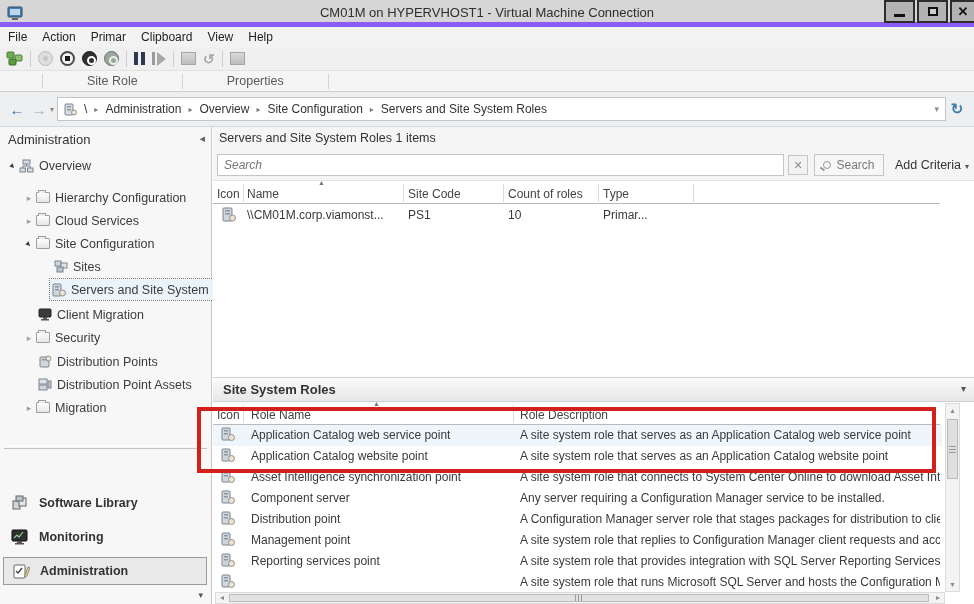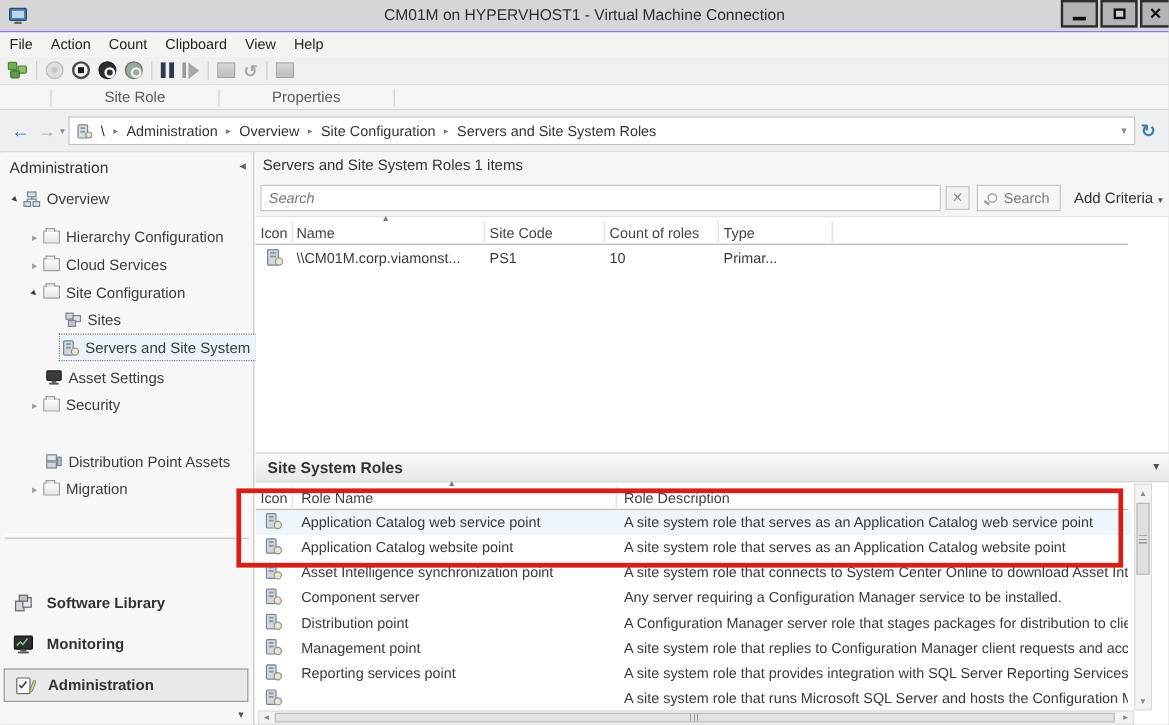--- a/index.html
+++ b/index.html
@@ -1,21 +1,21 @@
 <!DOCTYPE html>
 <html><head>
 <meta charset="utf-8">
 <style>
   *{margin:0;padding:0;box-sizing:border-box;}
   body{background:#888;font-family:"Liberation Sans",sans-serif;}
   .screen{position:relative;width:974px;height:604px;background:#fff;overflow:hidden;
           font-family:"Liberation Sans",sans-serif;color:#3a3a3a;}
   
   .titlebar{position:absolute;left:0;top:0;width:974px;height:27px;background:#d6d6d6;
-            border-bottom:1px solid #8b5cf6;}
+            border-bottom:5px solid #8b5cf6;}
   .title-ico{position:absolute;left:7px;top:5px;width:16px;height:16px;}
   .title-text{position:absolute;left:0;right:0;top:5px;text-align:center;font-size:13px;color:#2e2e2e;}
   .winbtn{position:absolute;top:0;width:31px;height:23px;background:#b3b3b3;border:2px solid #2d2d2d;
           display:flex;align-items:center;justify-content:center;}
   .winbtn.min{left:884px;} .winbtn.max{left:917px;} .winbtn.cls{left:950px;width:26px;}
   .glyph-min{width:11px;height:3px;background:#111;margin-top:8px;}
   .glyph-max{width:10px;height:9px;border:2px solid #111;background:#cfcfcf;}
   .glyph-cls{font-size:13px;font-weight:bold;color:#111;line-height:1;}
   
   .menubar{position:absolute;left:0;top:27px;width:974px;height:20px;background:#f3f3f3;
@@ -146,21 +146,21 @@
         <span class="glyph-max"></span>
       </div>
     <div class="winbtn cls">
         <span class="glyph-cls">✕</span>
       </div>
   </div>
 
   <div class="menubar">
     <span>File</span>
     <span>Action</span>
-    <span>Count</span>
+    <span>Primar</span>
     <span>Clipboard</span>
     <span>View</span>
     <span>Help</span>
   </div>
 
   <div class="vmtoolbar">
     <svg width="17" height="15" viewBox="0 0 17 15">
       <rect x="1" y="1" width="7" height="6" rx="1" fill="#6fae4e" stroke="#4e7d36"></rect>
       <rect x="9" y="4" width="7" height="6" rx="1" fill="#8cc06b" stroke="#4e7d36"></rect>
       <rect x="3" y="8" width="7" height="6" rx="1" fill="#5d9c40" stroke="#3f6a2b"></rect>
@@ -283,28 +283,38 @@
         <span>Servers and Site System</span>
       </div>
       <div class="trow" style="top:177px;left:36px">
         <span class="tico">
           <svg width="14" height="13" viewBox="0 0 14 13">
               <rect x="1" y="1" width="12" height="8" rx="1" fill="#3c3c3c" stroke="#222"></rect>
               <rect x="5" y="9" width="4" height="2" fill="#555"></rect>
               <rect x="3" y="11" width="8" height="1.5" fill="#555"></rect>
             </svg>
         </span>
-        <span>Asset Settings</span>
+        <span>Client Migration</span>
       </div>
       <div class="trow" style="top:200px;left:24px">
         <span class="exp">▸</span>
         <span class="tico">
             <span class="ico-folder"></span>
           </span>
         <span>Security</span>
+      </div>
+      <div class="trow" style="top:224px;left:36px">
+        <span class="tico">
+          <svg width="14" height="13" viewBox="0 0 14 13">
+              <rect x="2" y="2" width="9" height="10" rx="1" fill="#cfd6dd" stroke="#7a8591"></rect>
+              <rect x="4" y="4" width="5" height="1.5" fill="#8a97a3"></rect>
+              <circle cx="10.5" cy="3.5" r="2.5" fill="#e8e4d8" stroke="#97917f"></circle>
+            </svg>
+        </span>
+        <span>Distribution Points</span>
       </div>
       <div class="trow" style="top:247px;left:36px">
         <span class="tico">
           <svg width="14" height="13" viewBox="0 0 14 13">
               <rect x="1" y="1" width="8" height="5" fill="#dfe5ea" stroke="#7a8591"></rect>
               <rect x="1" y="7" width="8" height="5" fill="#cfd6dd" stroke="#7a8591"></rect>
               <rect x="10" y="3" width="3" height="7" fill="#b9c3cc" stroke="#7a8591"></rect>
             </svg>
         </span>
         <span>Distribution Point Assets</span>

